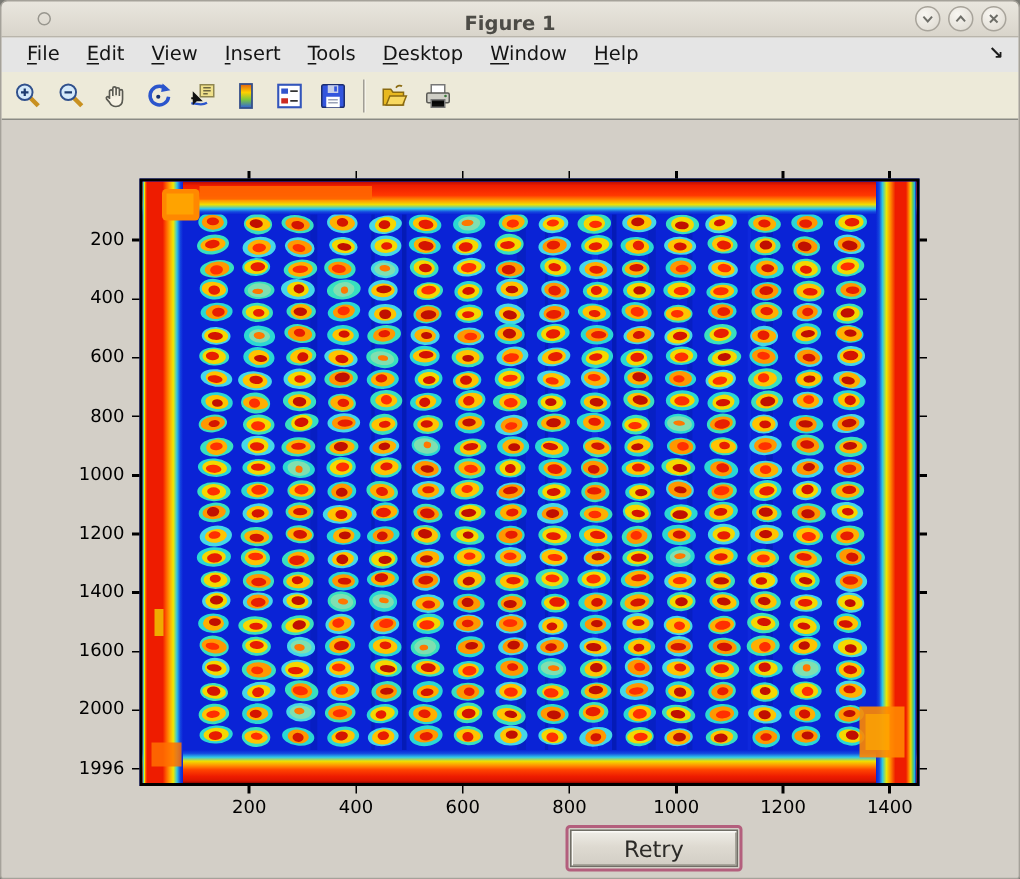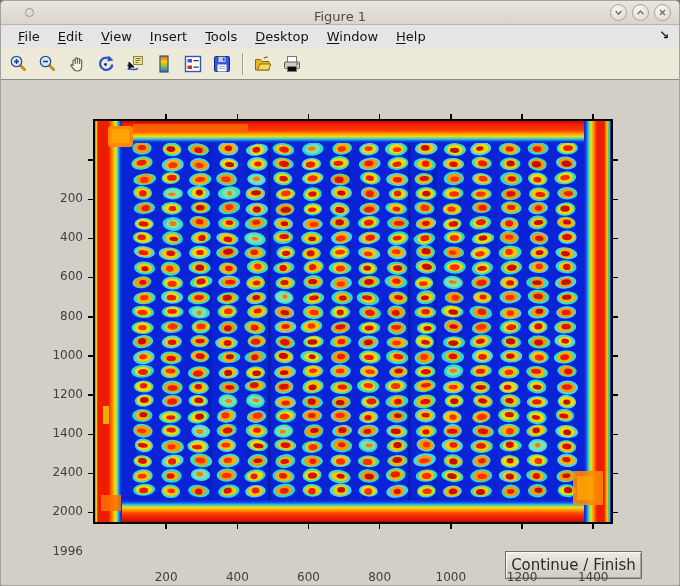--- a/index.html
+++ b/index.html
@@ -16,21 +16,21 @@
     background:linear-gradient(#e9e6de,#d9d5cb);
     border-bottom:1px solid #b9b5ab;
   }
   .win-menu-icon {
     position:absolute; left:24px; top:7px; width:9px; height:9px;
     border:1.5px solid #98968e; border-radius:50%;
   }
   .win-title {
     position:absolute; left:0; right:0; top:4px; height:24px;
     text-align:center; line-height:24px;
-    font-size:13px; font-weight:normal; color:#4d4c47;
+    font-size:13px; font-weight:bold; color:#4d4c47;
   }
   .win-controls { position:absolute; right:8px; top:3px; display:flex; gap:5px; }
   .ctrl-btn {
     width:17px; height:17px; border-radius:50%;
     background:radial-gradient(circle at 35% 30%, #f8f6f1, #dcd8cf);
     border:1px solid #a8a49b; display:flex; align-items:center; justify-content:center;
     cursor:default;
   }
   
   .menubar {
@@ -55,21 +55,21 @@
   }
   .tool-sep { width:1px; height:22px; background:#a19e96; margin:0 4px; box-shadow:1px 0 0 #f5f3ea; }
   
   .figure-area { position:relative; height:507px; background:#d3cfc7; }
   .plot-box {
     position:absolute; left:92px; top:39px; width:520px; height:405px;
     border:2px solid #000; background:#0a23d6;
   }
   .plot-box svg { display:block; }
   .tick { position:absolute; background:#000; }
-  .axis-label { position:absolute; font-size:12px; color:#404040;margin-top:39px; }
+  .axis-label { position:absolute; font-size:12px; color:#000000; }
   .xlab { width:44px; text-align:center; }
   .ylab { width:46px; text-align:right; height:14px; line-height:14px; }
   
   .btn-base {
     position:absolute; display:flex; align-items:center; justify-content:center;
     font-size:15px; color:#2c2b28; cursor:default;
     background:linear-gradient(#efede7 0%, #dedad1 45%, #d2cec5 100%);
     border:1px solid #706e66;
     box-shadow:inset 1px 1px 0 #fbfaf7, inset -1px -1px 0 #a7a49a;
   }
@@ -1436,21 +1436,23 @@
             <rect x="16" y="8" width="18" height="14" fill="#ffaa00" opacity="0.8"></rect>
             <rect x="38" y="3" width="115" height="9" fill="#ff6600" opacity="0.9"></rect>
             <rect x="478" y="350" width="30" height="34" fill="#ff8800" opacity="0.9"></rect>
             <rect x="482" y="355" width="16" height="24" fill="#ffaa00" opacity="0.7"></rect>
             <rect x="6" y="374" width="20" height="16" fill="#ff7000" opacity="0.85"></rect>
             <rect x="8" y="285" width="6" height="18" fill="#f0d000" opacity="0.8"></rect>
           </g>
         </svg>
     </div>
 
-    <div class="btn-base continue-btn">Continue / Finish</div>
+    <div class="retry-ring">
+      <div class="btn-base retry-btn">Retry</div>
+    </div>
   <div class="tick" style="left: 164.422px; top: 444px; width: 1.5px; height: 5px;"></div>
       <div class="tick" style="left: 164.422px; top: 34px; width: 1.5px; height: 5px;"></div>
       <div class="axis-label xlab" style="left: 143.172px; top: 451px;">200</div>
       <div class="tick" style="left: 235.595px; top: 444px; width: 1.5px; height: 5px;"></div>
       <div class="tick" style="left: 235.595px; top: 34px; width: 1.5px; height: 5px;"></div>
       <div class="axis-label xlab" style="left: 214.345px; top: 451px;">400</div>
       <div class="tick" style="left: 306.767px; top: 444px; width: 1.5px; height: 5px;"></div>
       <div class="tick" style="left: 306.767px; top: 34px; width: 1.5px; height: 5px;"></div>
       <div class="axis-label xlab" style="left: 285.517px; top: 451px;">600</div>
       <div class="tick" style="left: 377.94px; top: 444px; width: 1.5px; height: 5px;"></div>
@@ -1481,21 +1483,21 @@
       <div class="tick" style="left: 612px; top: 236.051px; width: 5px; height: 1.5px;"></div>
       <div class="axis-label ylab" style="left: 36px; top: 228.801px;">1000</div>
       <div class="tick" style="left: 87px; top: 275.211px; width: 5px; height: 1.5px;"></div>
       <div class="tick" style="left: 612px; top: 275.211px; width: 5px; height: 1.5px;"></div>
       <div class="axis-label ylab" style="left: 36px; top: 267.961px;">1200</div>
       <div class="tick" style="left: 87px; top: 314.371px; width: 5px; height: 1.5px;"></div>
       <div class="tick" style="left: 612px; top: 314.371px; width: 5px; height: 1.5px;"></div>
       <div class="axis-label ylab" style="left: 36px; top: 307.121px;">1400</div>
       <div class="tick" style="left: 87px; top: 353.531px; width: 5px; height: 1.5px;"></div>
       <div class="tick" style="left: 612px; top: 353.531px; width: 5px; height: 1.5px;"></div>
-      <div class="axis-label ylab" style="left: 36px; top: 346.281px;">2400</div>
+      <div class="axis-label ylab" style="left: 36px; top: 346.281px;">1600</div>
       <div class="tick" style="left: 87px; top: 392.691px; width: 5px; height: 1.5px;"></div>
       <div class="tick" style="left: 612px; top: 392.691px; width: 5px; height: 1.5px;"></div>
       <div class="axis-label ylab" style="left: 36px; top: 385.441px;">2000</div>
       <div class="tick" style="left: 87px; top: 431.852px; width: 5px; height: 1.5px;"></div>
       <div class="tick" style="left: 612px; top: 431.852px; width: 5px; height: 1.5px;"></div>
       <div class="axis-label ylab" style="left: 36px; top: 424.602px;">1996</div>
     </div>
 </div>
 
 </body></html>

